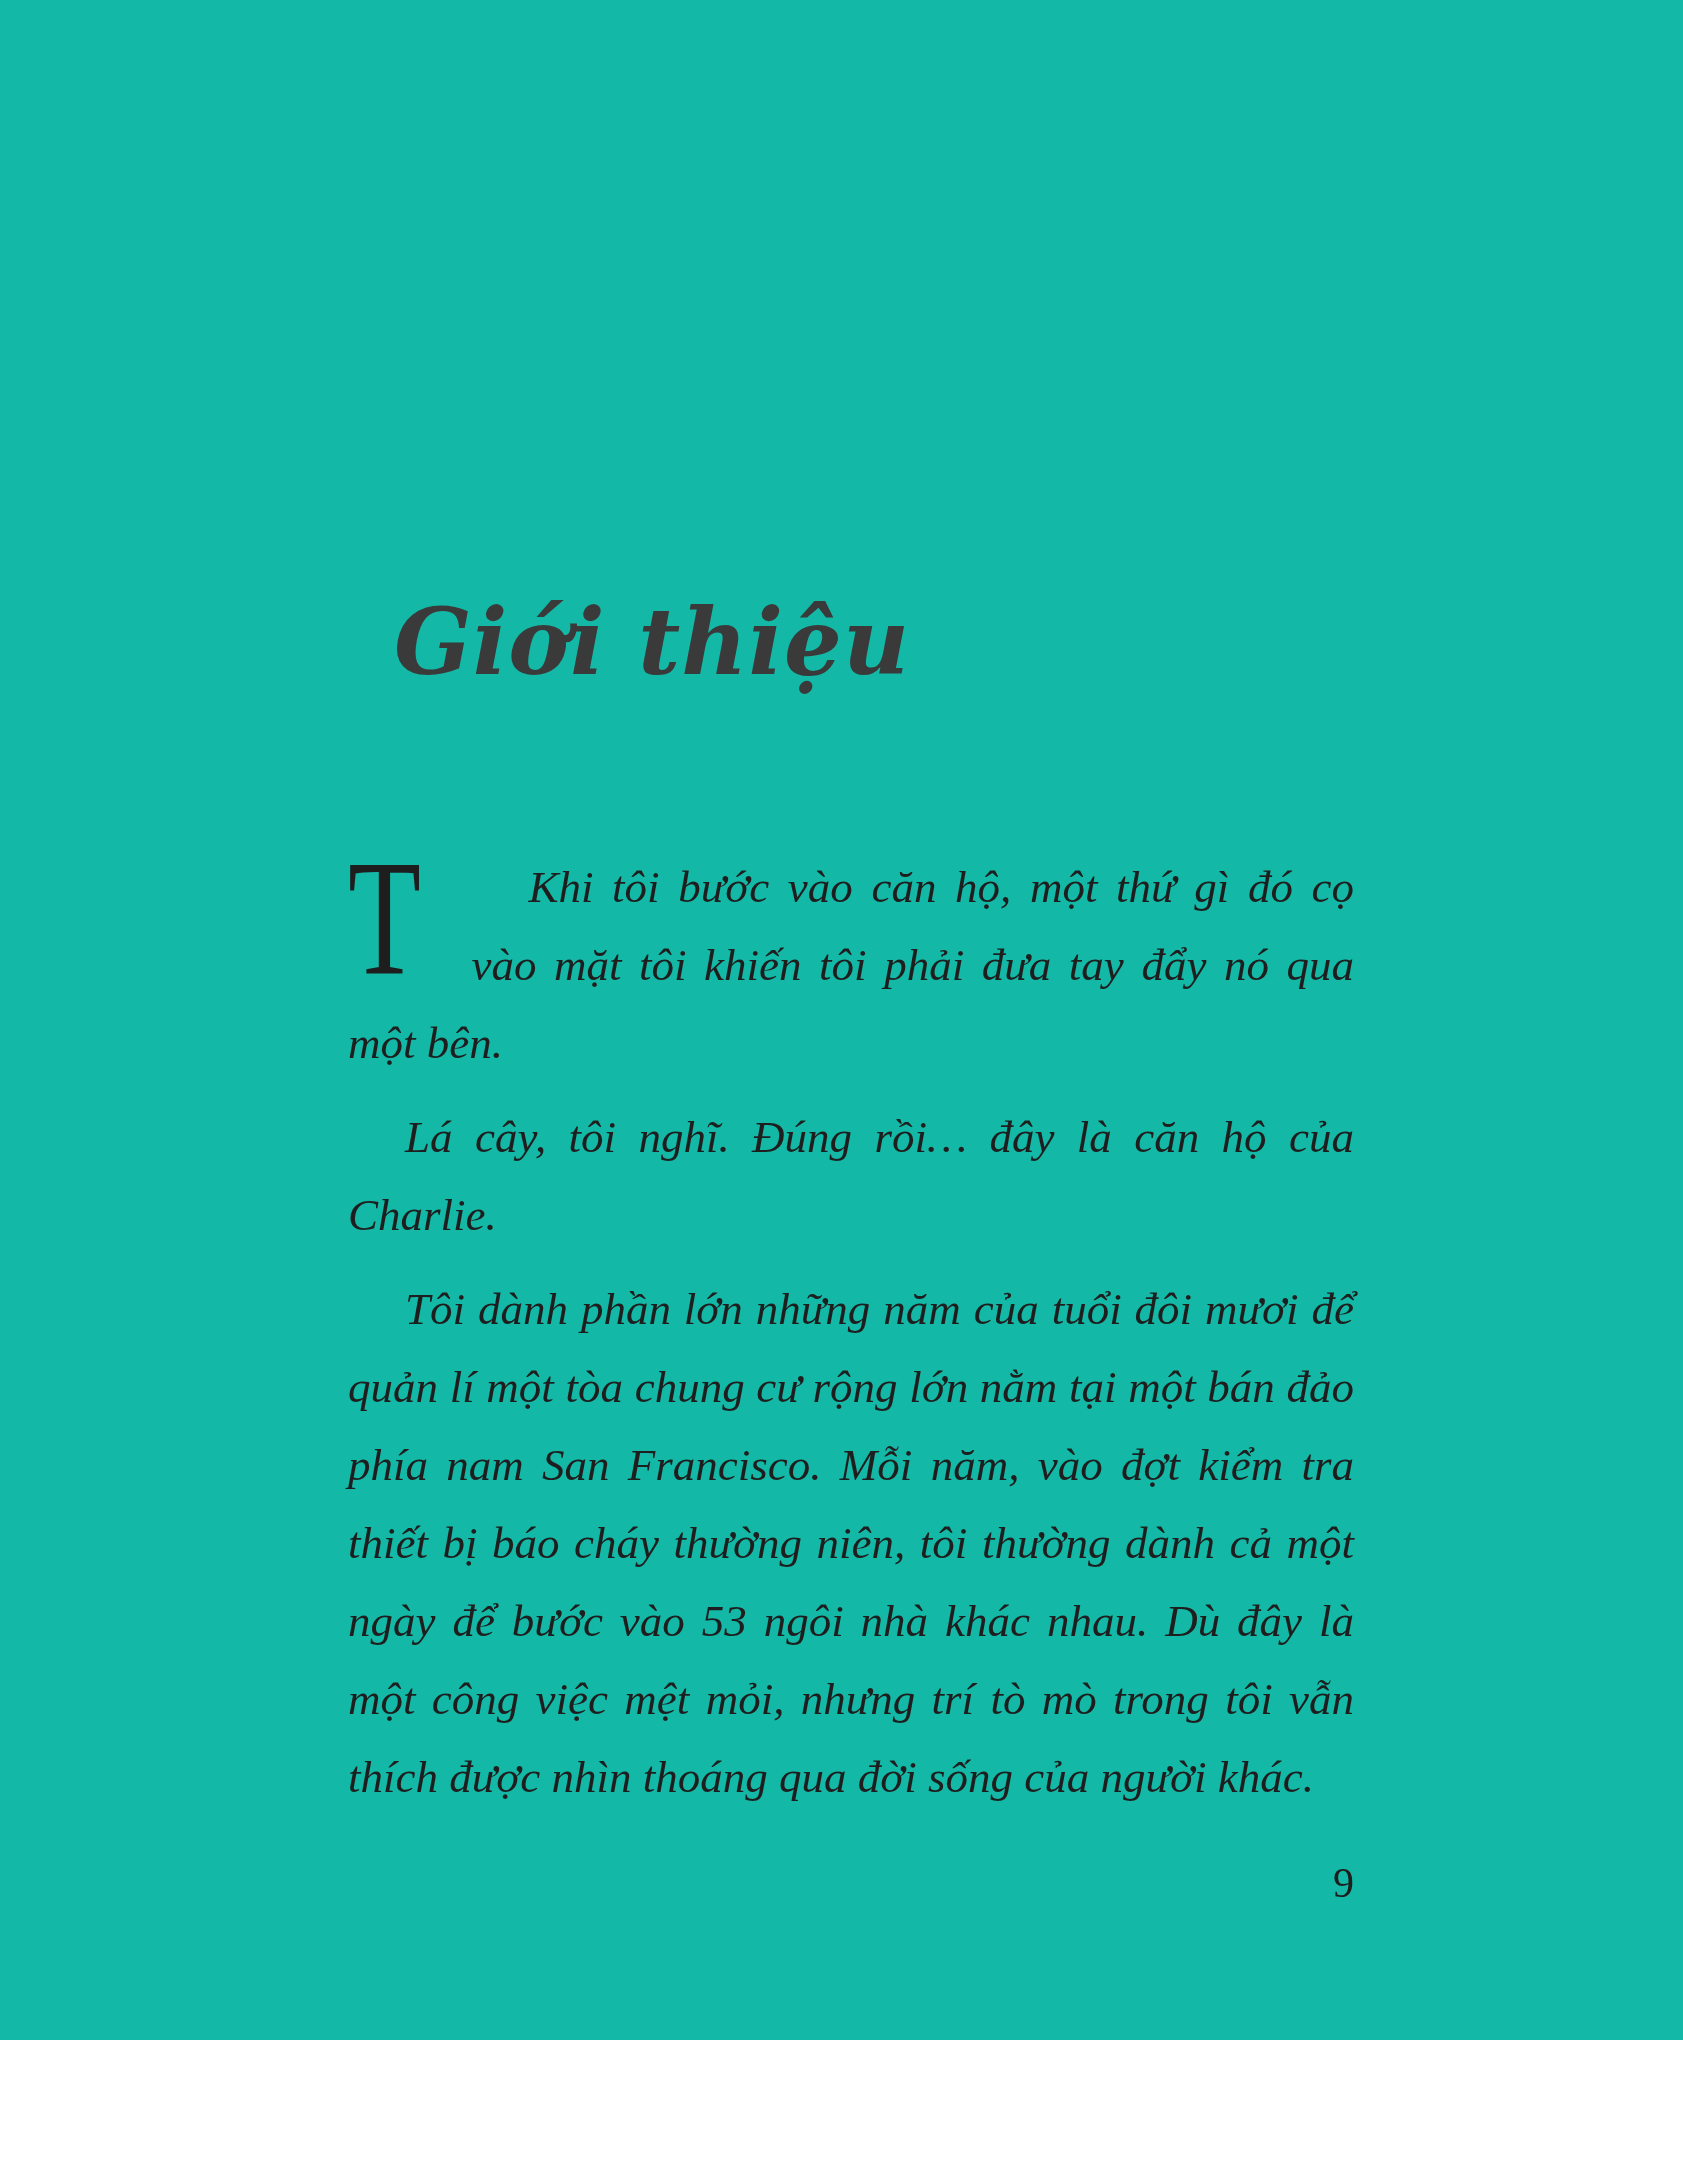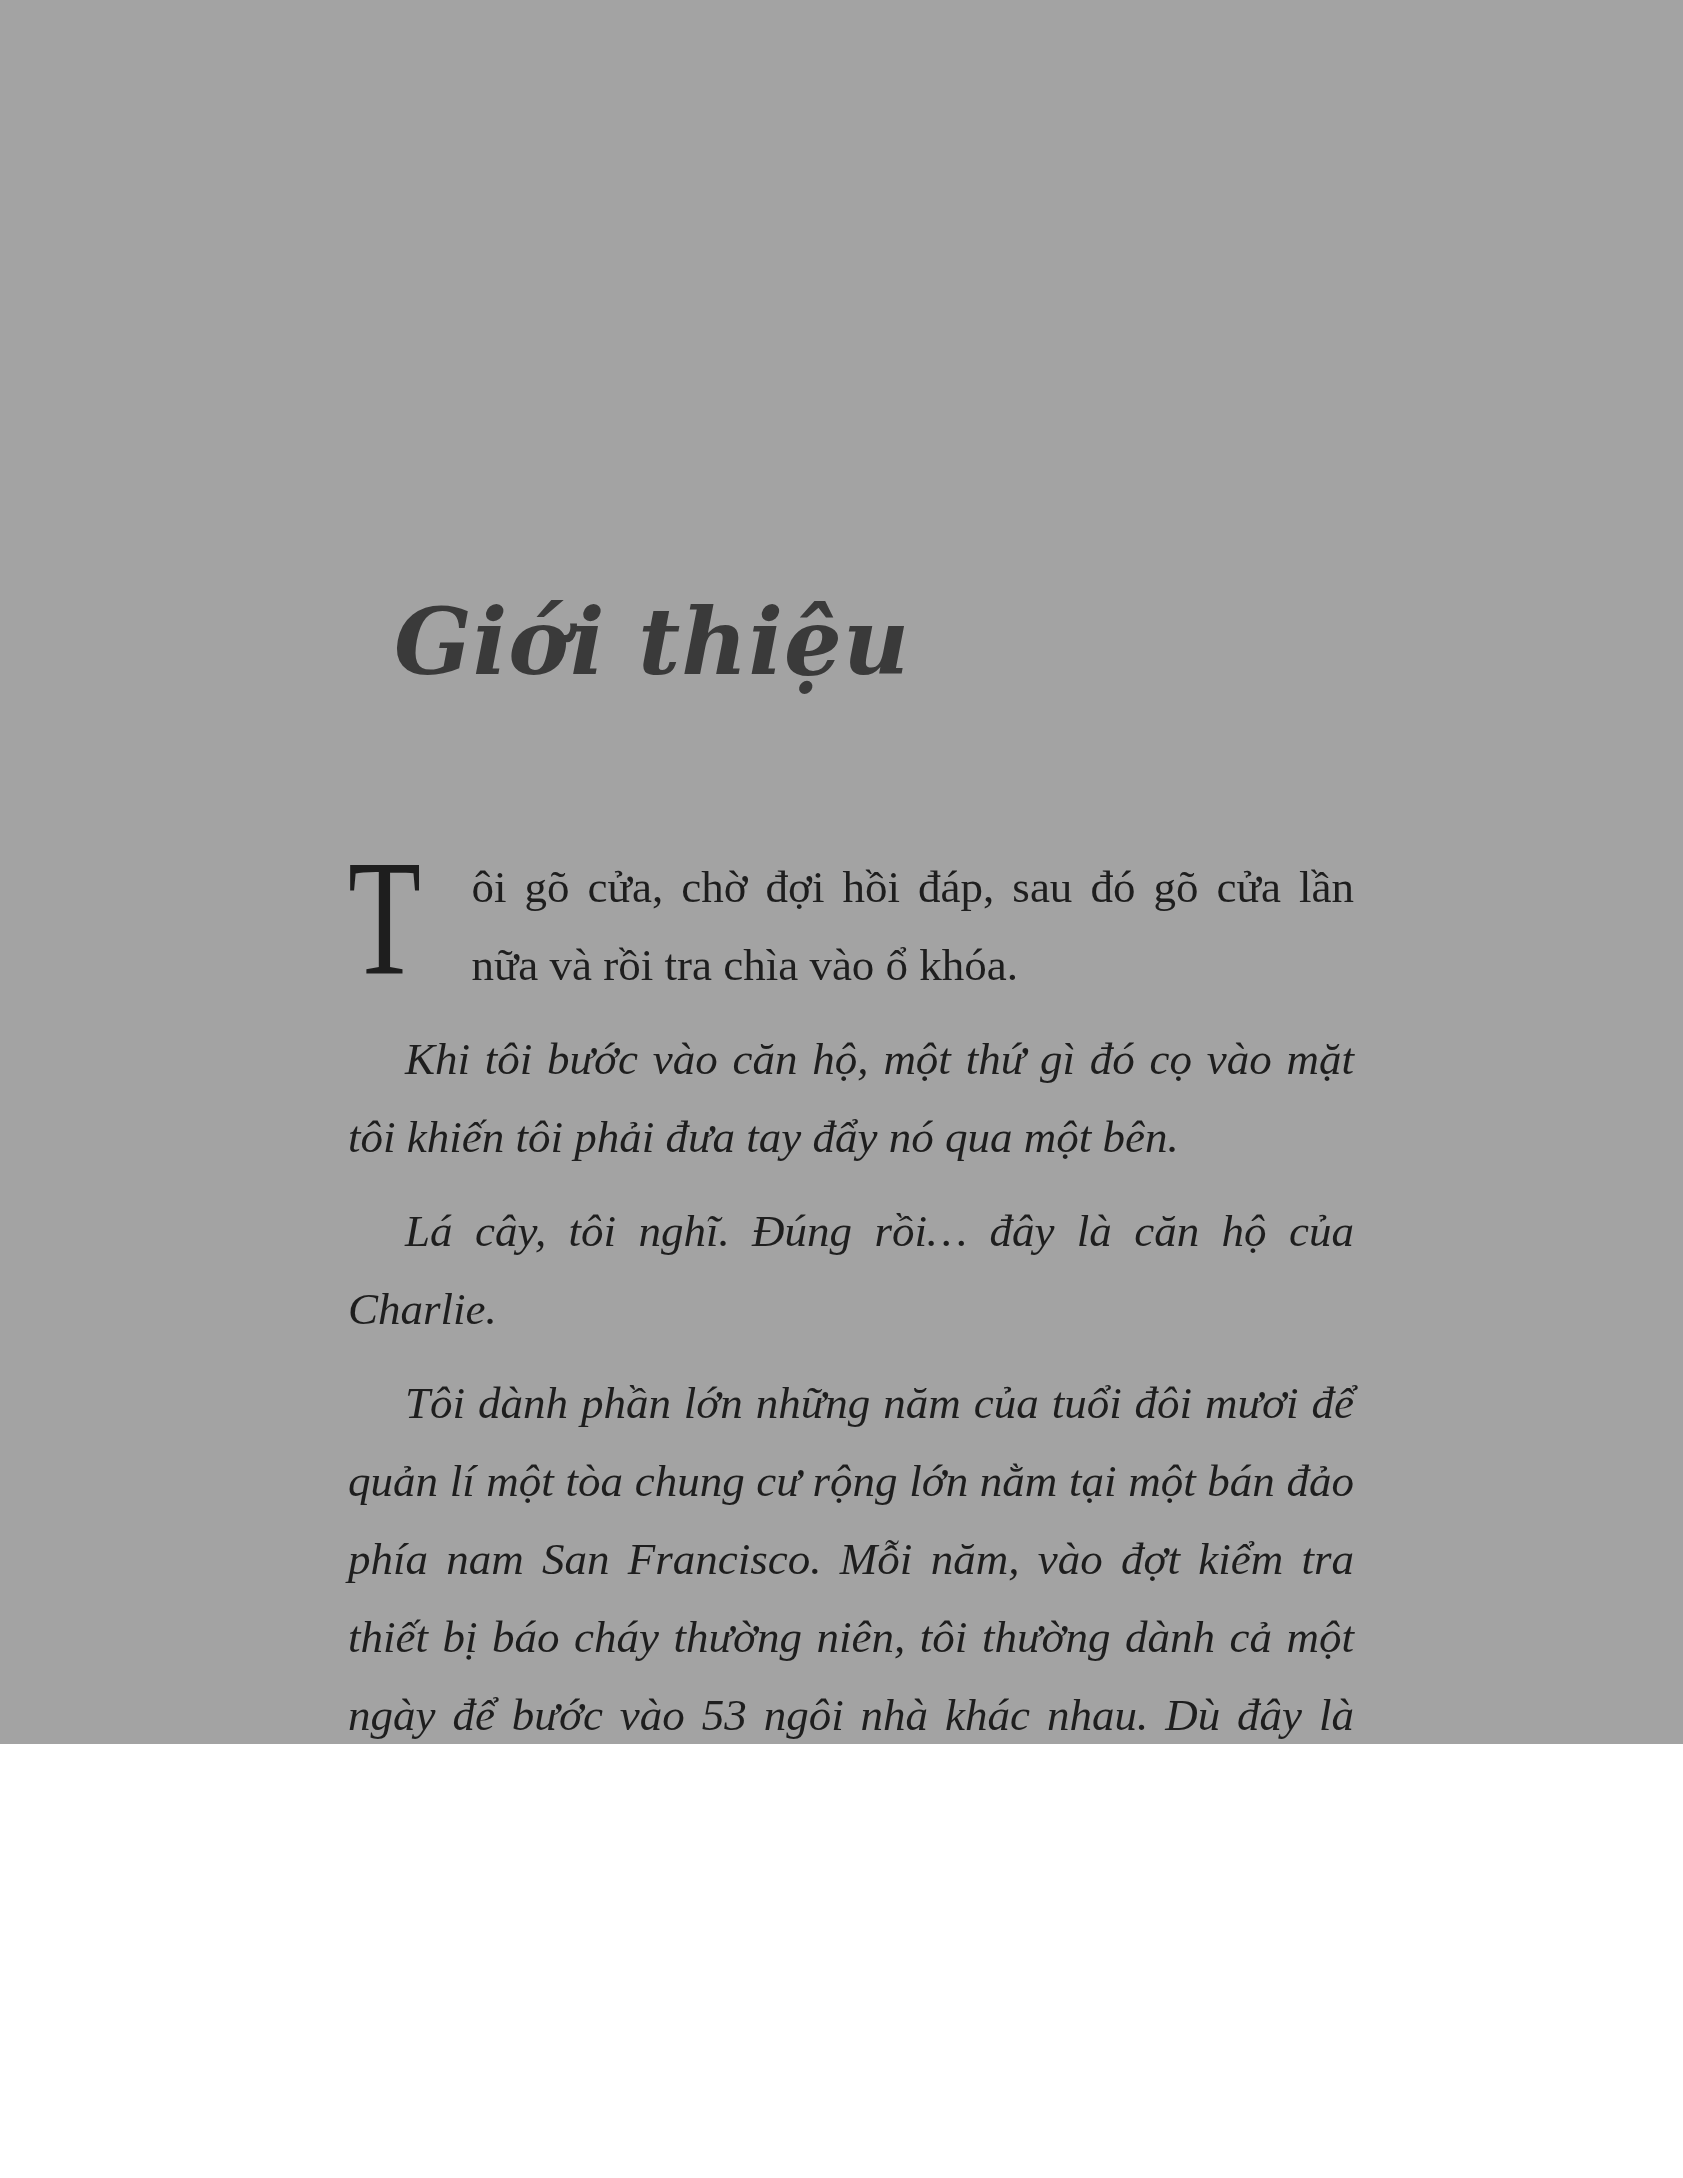--- a/index.html
+++ b/index.html
@@ -3,22 +3,22 @@
 <meta charset="utf-8">
 <style>
   html, body {
     margin: 0;
     padding: 0;
     background: #ffffff;
   }
   .page {
     position: relative;
     width: 1683px;
-    height: 1744px;
-    background: #a3a3a3;
+    height: 2040px;
+    background: #14b8a6;
     overflow: hidden;
     font-family: "Liberation Serif", serif;
     color: #1f1f1f;
   }
   .text-block {
     position: absolute;
     left: 348px;
     top: 592px;
     width: 1006px;
   }
@@ -71,21 +71,21 @@
 <body>
 
 <div class="page">
   <div class="text-block">
 
     <h1 class="chapter-title">Giới thiệu</h1>
 
     <div class="body-text">
 
       <p>
-        <span class="dropcap">T</span><span>ôi gõ cửa, chờ đợi hồi đáp, sau đó gõ cửa lần nữa và rồi tra chìa vào ổ khóa.</span>
+        <span class="dropcap">T</span>
       </p>
 
       <p class="para-indent">Khi tôi bước vào căn hộ, một thứ gì đó cọ vào mặt tôi khiến tôi phải đưa tay đẩy nó qua một bên.</p>
 
       <p class="para-indent">Lá cây, tôi nghĩ. Đúng rồi… đây là căn hộ của Charlie.</p>
 
       <p class="para-indent">Tôi dành phần lớn những năm của tuổi đôi mươi để quản lí một tòa chung cư rộng lớn nằm tại một bán đảo phía nam San Francisco. Mỗi năm, vào đợt kiểm tra thiết bị báo cháy thường niên, tôi thường dành cả một ngày để bước vào 53 ngôi nhà khác nhau. Dù đây là một công việc mệt mỏi, nhưng trí tò mò trong tôi vẫn thích được nhìn thoáng qua đời sống của người khác.</p>
 
       <div class="page-number">9</div>
     </div>

